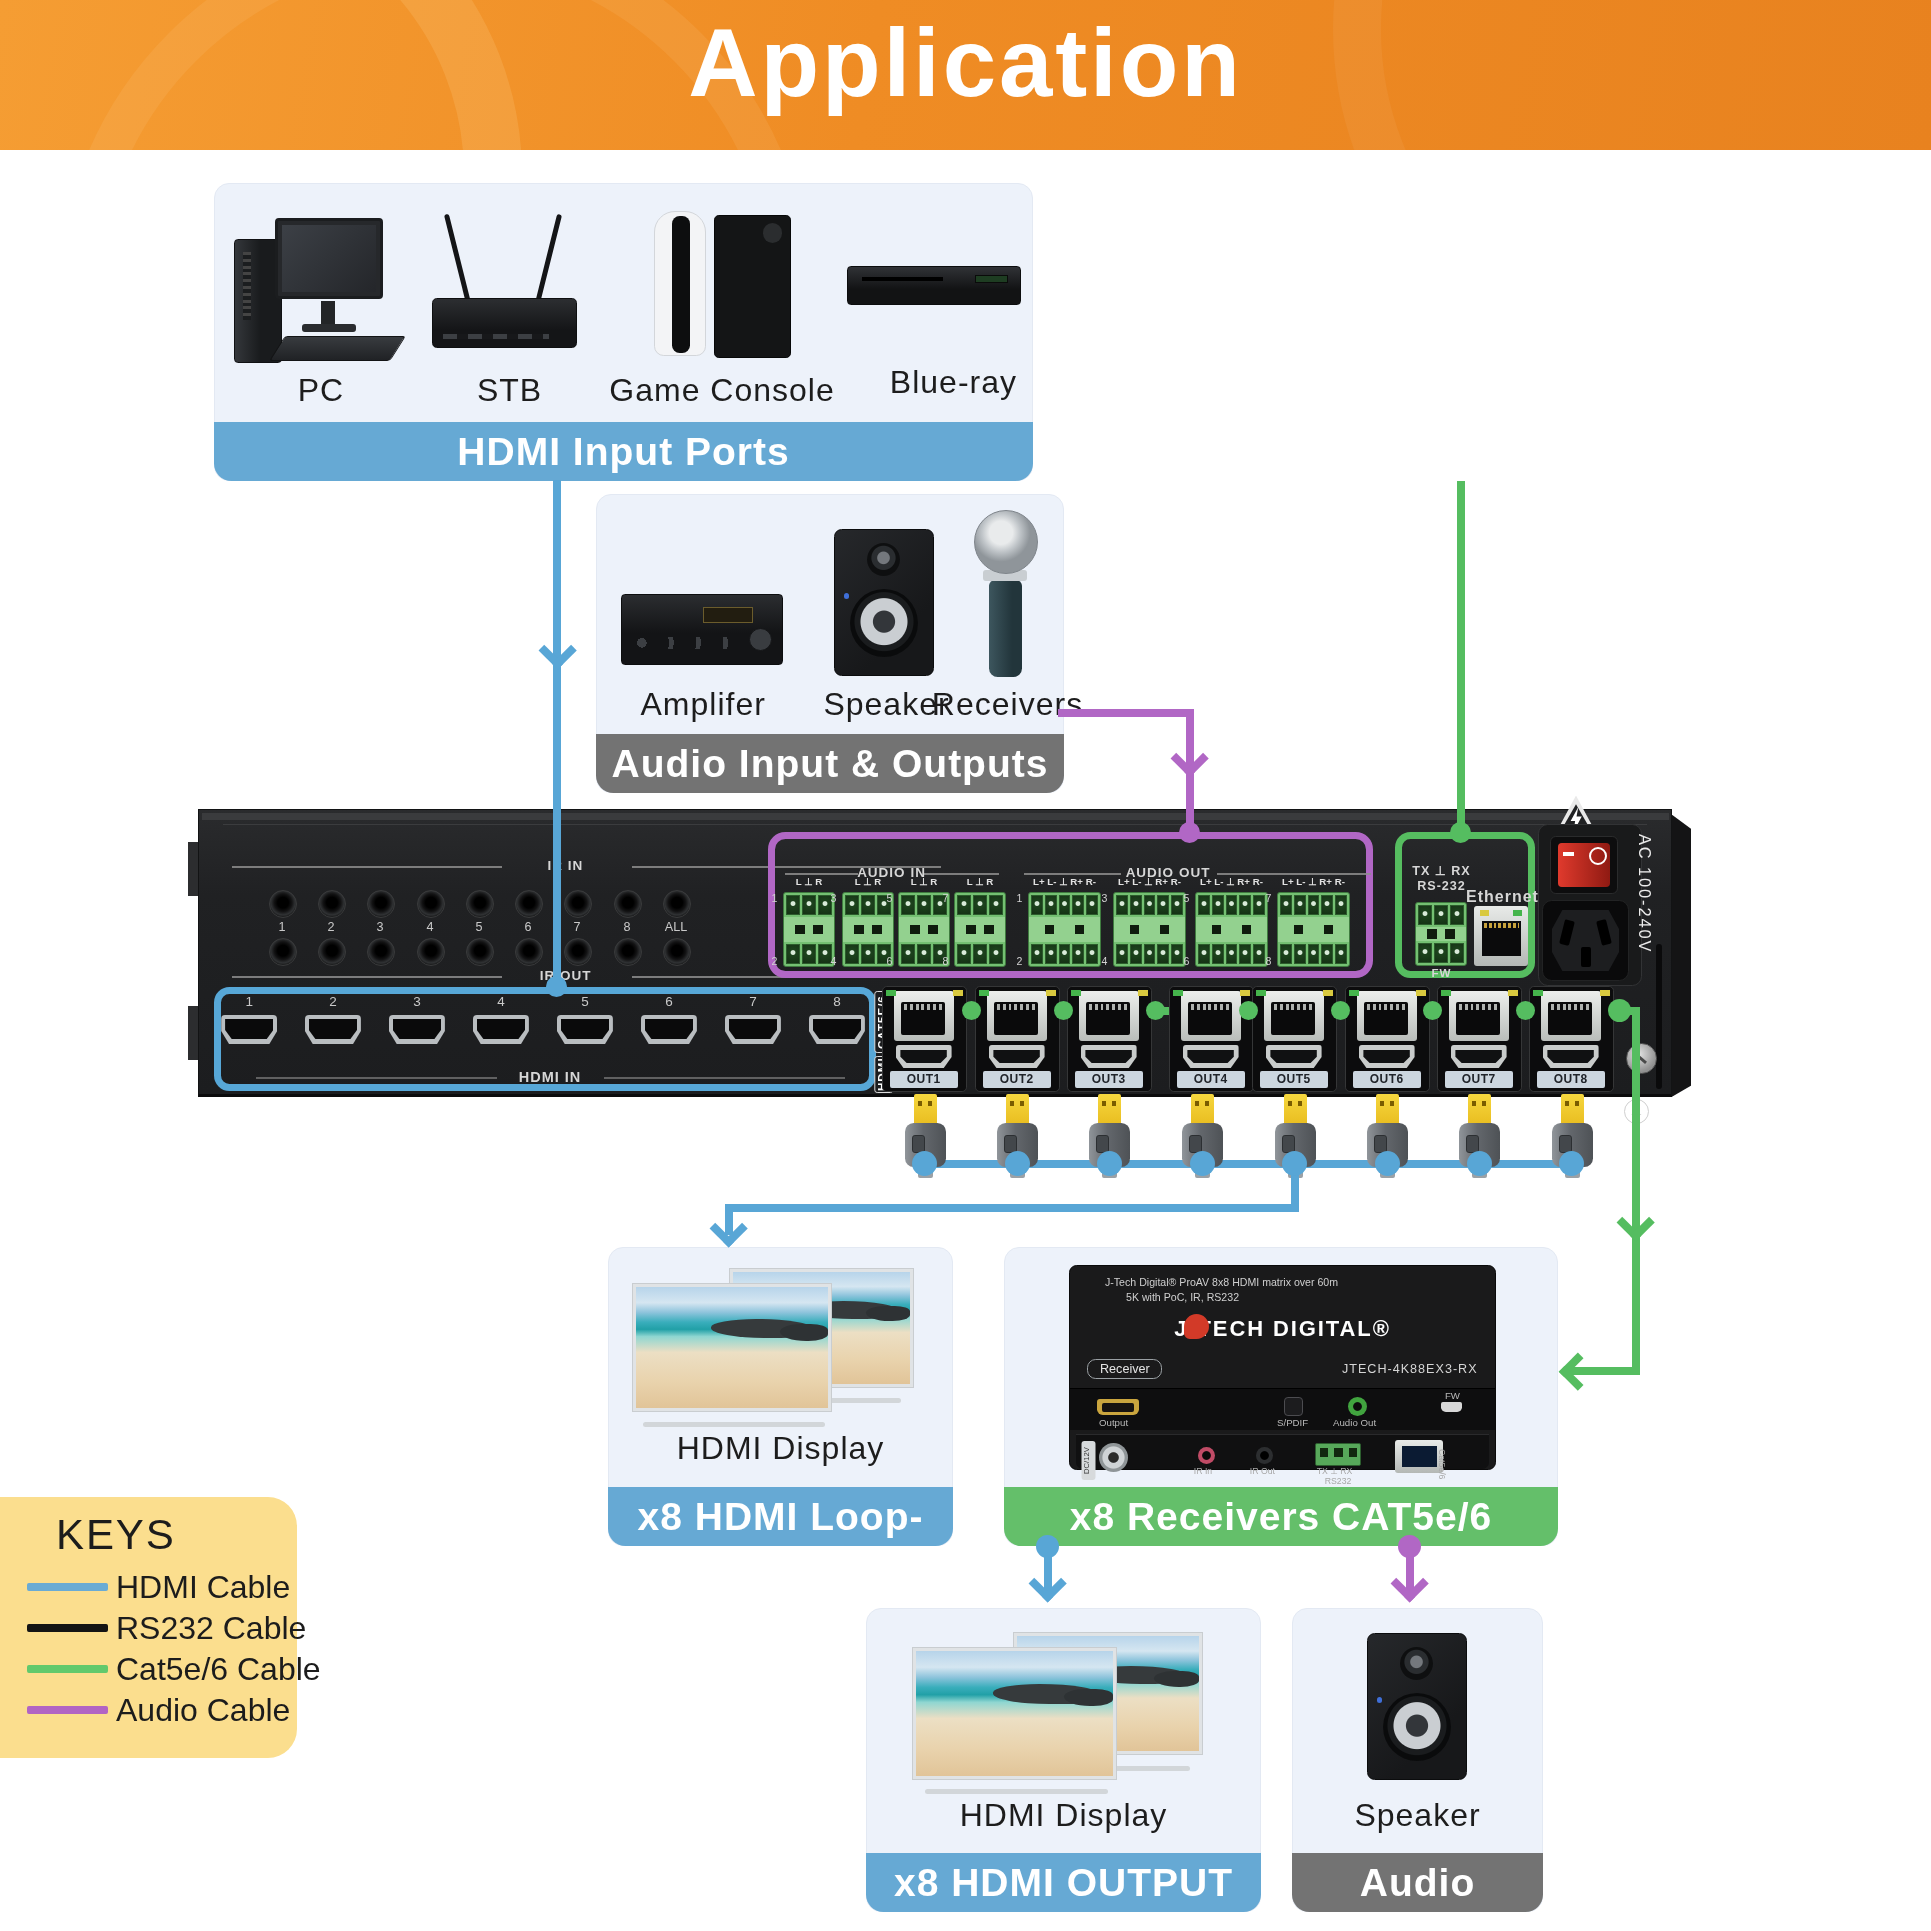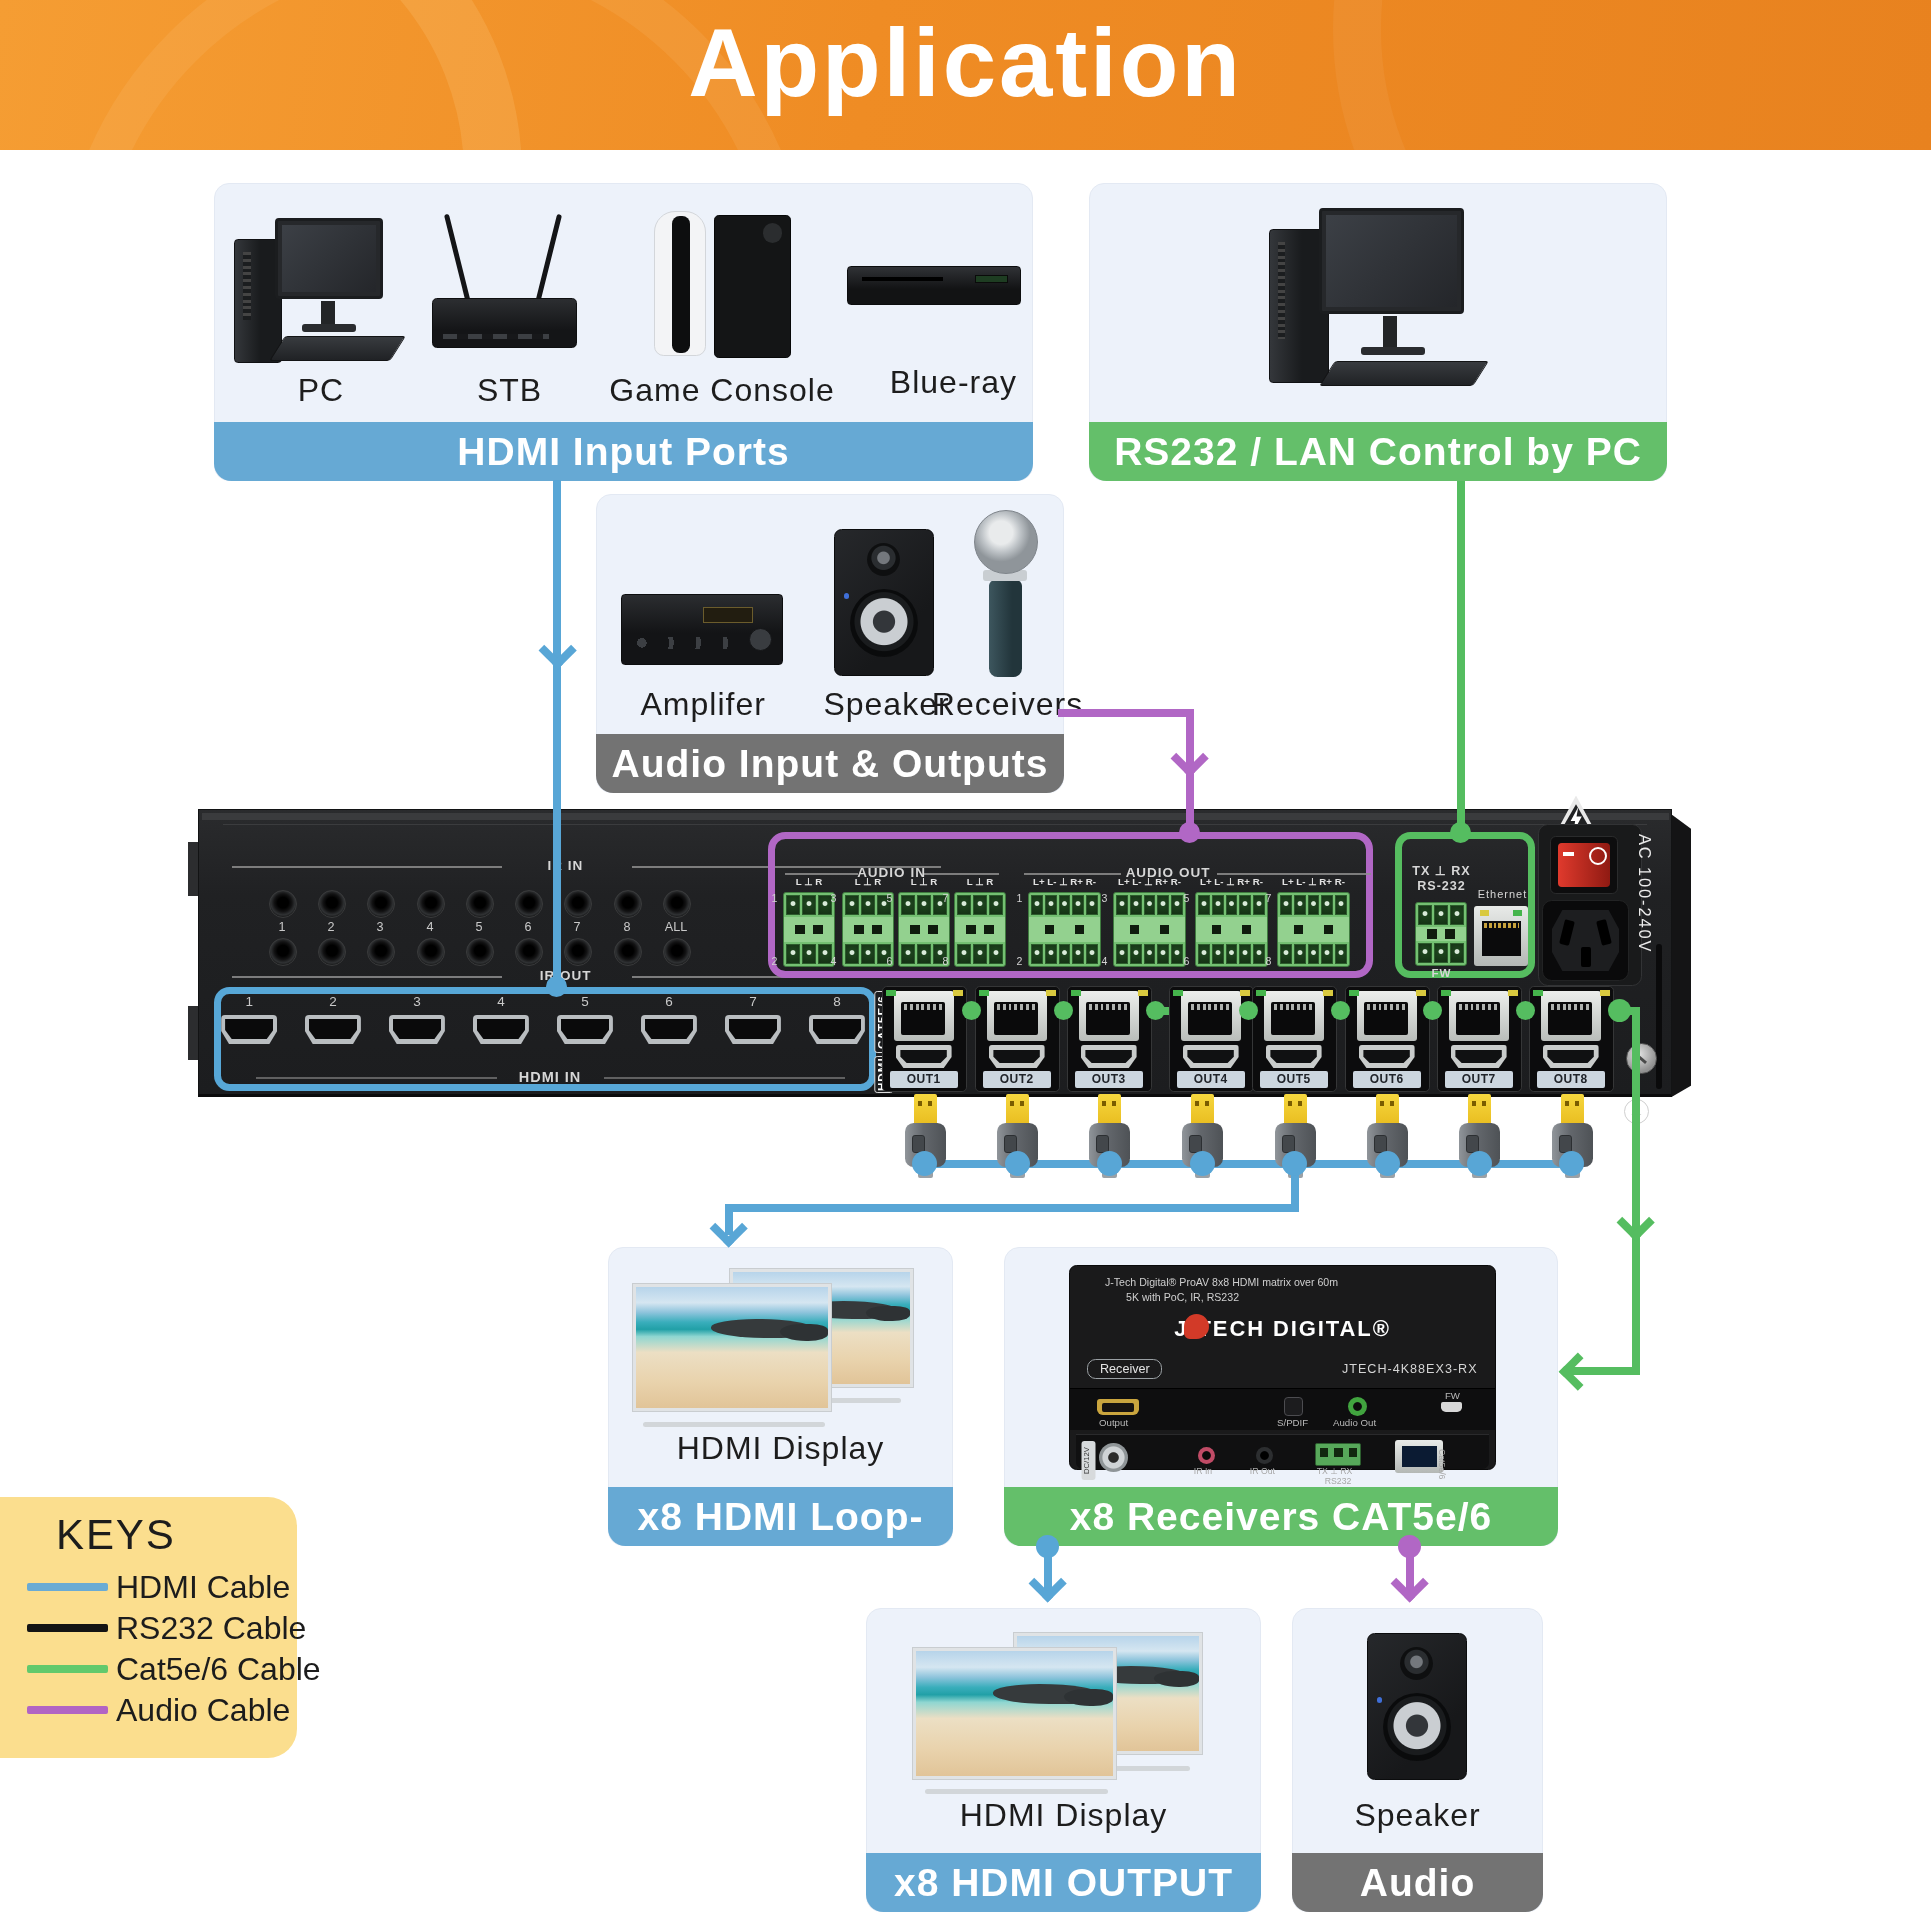--- a/index.html
+++ b/index.html
@@ -267,34 +267,20 @@
           <b></b>
         </div>
     </div>
     <div class="cap" style="left:14.5px;top:188px;width:183px;">PC</div>
     <div class="cap" style="left:203px;top:188px;width:183px;">STB</div>
     <div class="cap" style="left:391px;top:188px;width:232px;">Game Console</div>
     <div class="cap" style="left:628px;top:180px;width:174px;text-align:right;">Blue-ray</div>
     <div class="pbanner bn-blue">HDMI Input Ports</div>
   </div>
 
-  <div class="pbox" style="left:1089px;top:183px;width:576px;height:296px;">
-    <div class="art" style="left:179px;top:24px;width:232px;height:183px;">
-      <div class="pc-tower" style="height:154px;width:60px;">
-          <i style="height:97px;"></i>
-        </div>
-      <div class="pc-mon" style="left:50px;width:145px;height:106px;">
-          <i></i>
-        </div>
-      <div class="pc-stand" style="left:114px;top:108px;height:33px;"></div>
-      <div class="pc-base" style="left:92px;top:139px;width:64px;"></div>
-      <div class="pc-kbd" style="left:58px;top:153px;width:154px;"></div>
-    </div>
-    <div class="pbanner bn-green">RS232 / LAN Control by PC</div>
-  </div>
 
   <div class="pbox" style="left:596px;top:494px;width:466px;height:297px;">
     <div class="art" style="left:24px;top:72px;width:164px;height:106px;">
       <div class="amp-body">
           <i></i>
           <b></b>
           <div class="amp-kn"></div>
         </div>
     </div>
     <div class="art" style="left:237px;top:34px;width:106px;height:150px;">
@@ -641,21 +627,21 @@
           </div>
           <div class="tmid"></div>
           <div class="trow">
             <i class="pin"></i>
             <i class="pin"></i>
             <i class="pin"></i>
           </div>
         </div>
     </div>
     <div class="plabel" style="left:1205px;top:157px;width:77px;font-size:11.6px;">FW</div>
-    <div class="plabel" style="left:1261px;top:79px;width:87px;font-size:11px;font-weight:normal;">Ethernet</div>
+    <div class="plabel" style="left:1261px;top:79px;width:87px;font-size:16px;font-weight:bold;">Ethernet</div>
     <div class="eth">
         <div class="hole"></div>
         <div class="pins"></div>
         <i class="lg"></i>
         <i class="ly"></i>
       </div>
 
     <div class="warn" style="left:1356px;top:-13.5px;">
         <div class="o"></div>
         <div class="i"></div>

